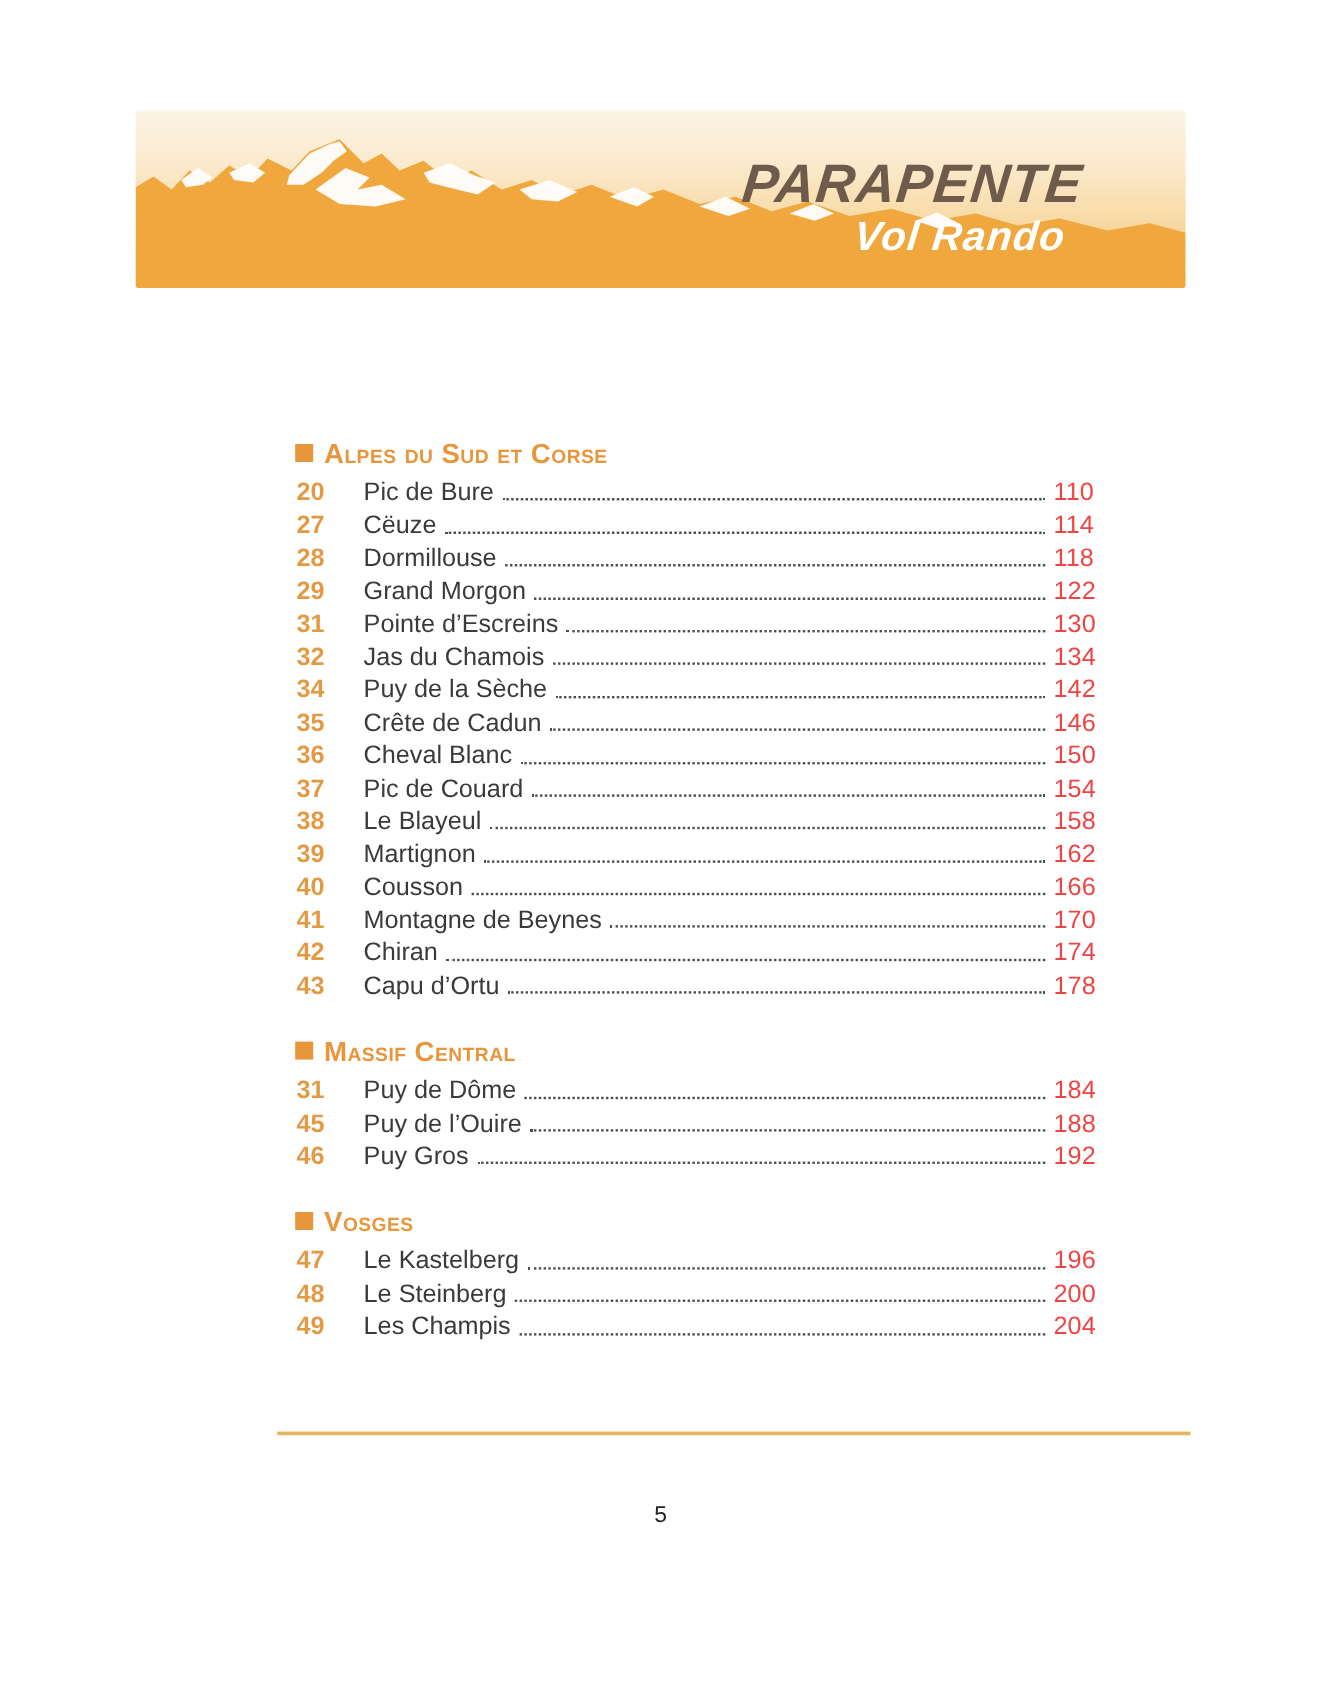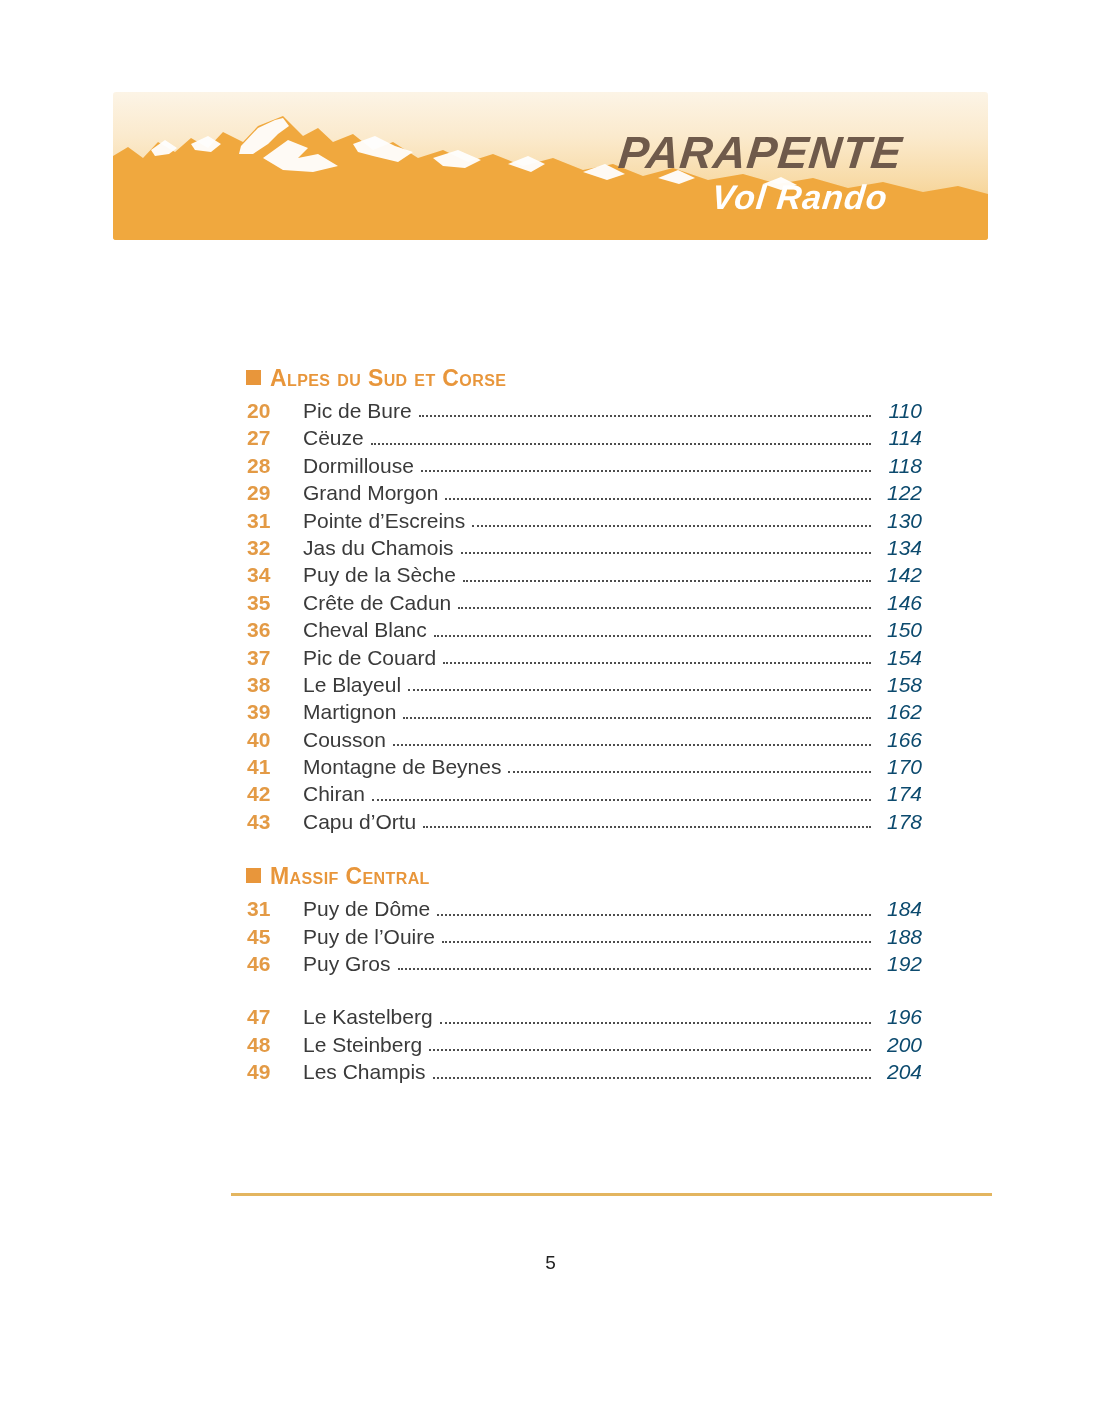--- a/index.html
+++ b/index.html
@@ -56,21 +56,21 @@
   .entry-num {
     flex: 0 0 56px; font-weight: bold; color: #e39a45;
   }
   .entry-title { white-space: nowrap; padding-right: 7px; color: #3a3a3a; }
   .entry-leader {
     flex: 1 1 auto; align-self: flex-end;
     border-bottom: 2px dotted #4d4d4d;
     margin: 0 7px 7px 0; height: 1px; min-width: 20px;
   }
   .entry-page {
-    flex: 0 0 44px; color: #0c4a6e; text-align: right; white-space: nowrap; font-style: italic;
+    flex: 0 0 44px; color: #ef4444; text-align: left; white-space: nowrap;
   }
 
   
   .footer-rule {
     position: absolute; left: 231px; top: 1193px;
     width: 761px; height: 3px; background: #e3b55f;
   }
   .page-number {
     position: absolute; left: 113px; top: 1252px; width: 875px;
     text-align: center; font-size: 19px; color: #222222;
@@ -250,20 +250,24 @@
   <div class="entry">
     <span class="entry-num">46</span>
     <span class="entry-title">Puy Gros</span>
     <span class="entry-leader"></span>
     <span class="entry-page">192</span>
   </div>
 </div>
   </section>
 
   <section class="toc-section">
+    <div class="section-header">
+      <span class="section-bullet"></span>
+      <span class="section-title">Vosges</span>
+    </div>
     <div>
   <div class="entry">
     <span class="entry-num">47</span>
     <span class="entry-title">Le Kastelberg</span>
     <span class="entry-leader"></span>
     <span class="entry-page">196</span>
   </div>
 
   <div class="entry">
     <span class="entry-num">48</span>

